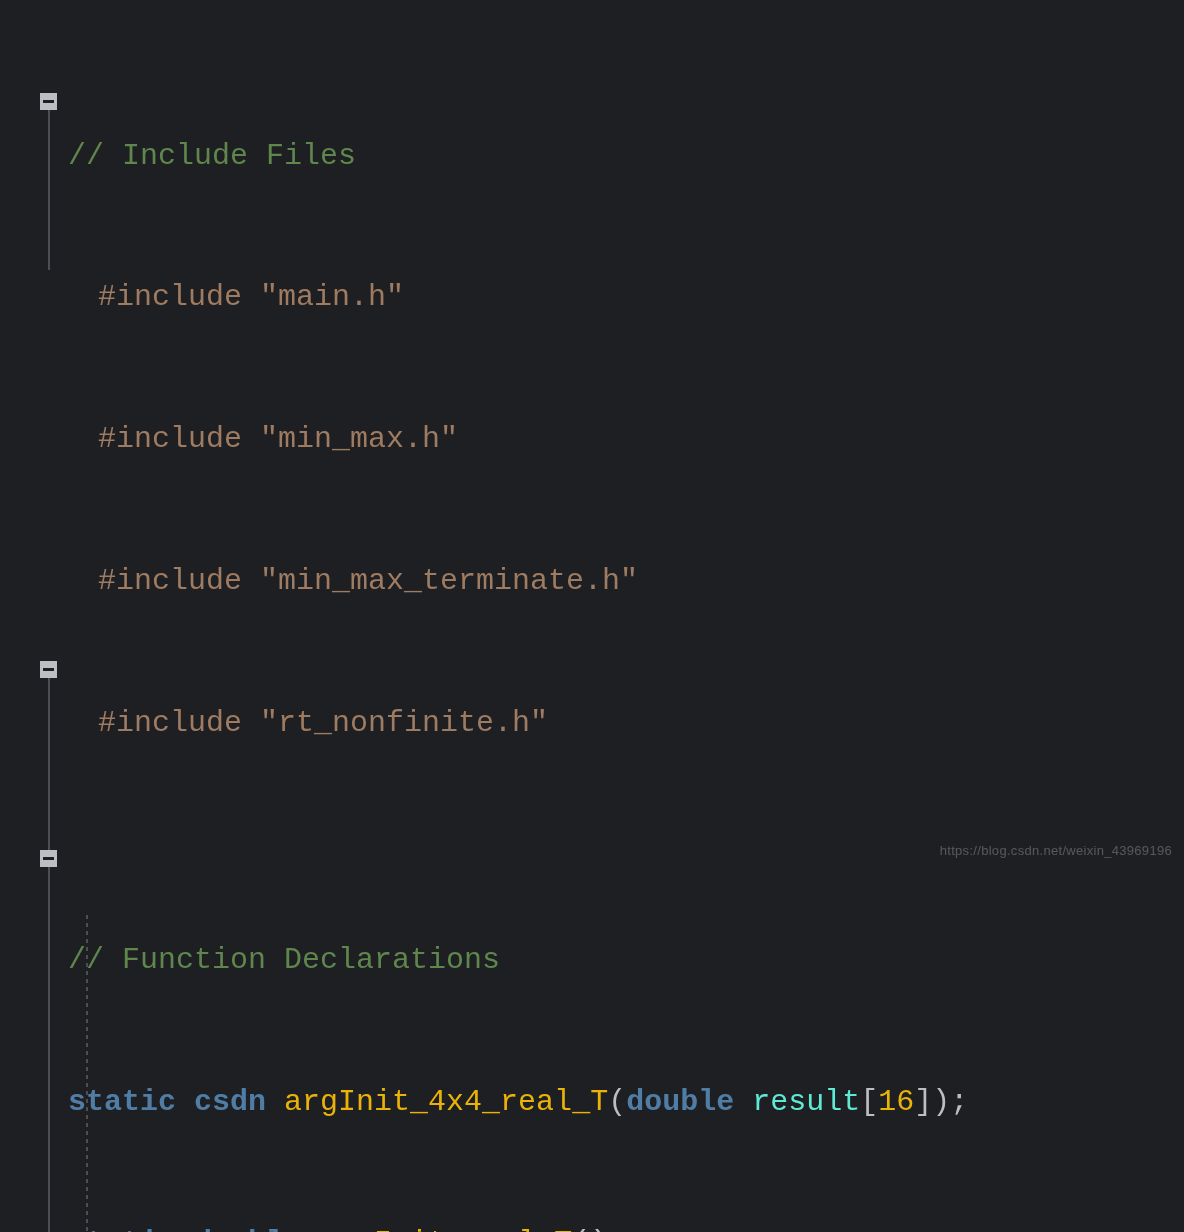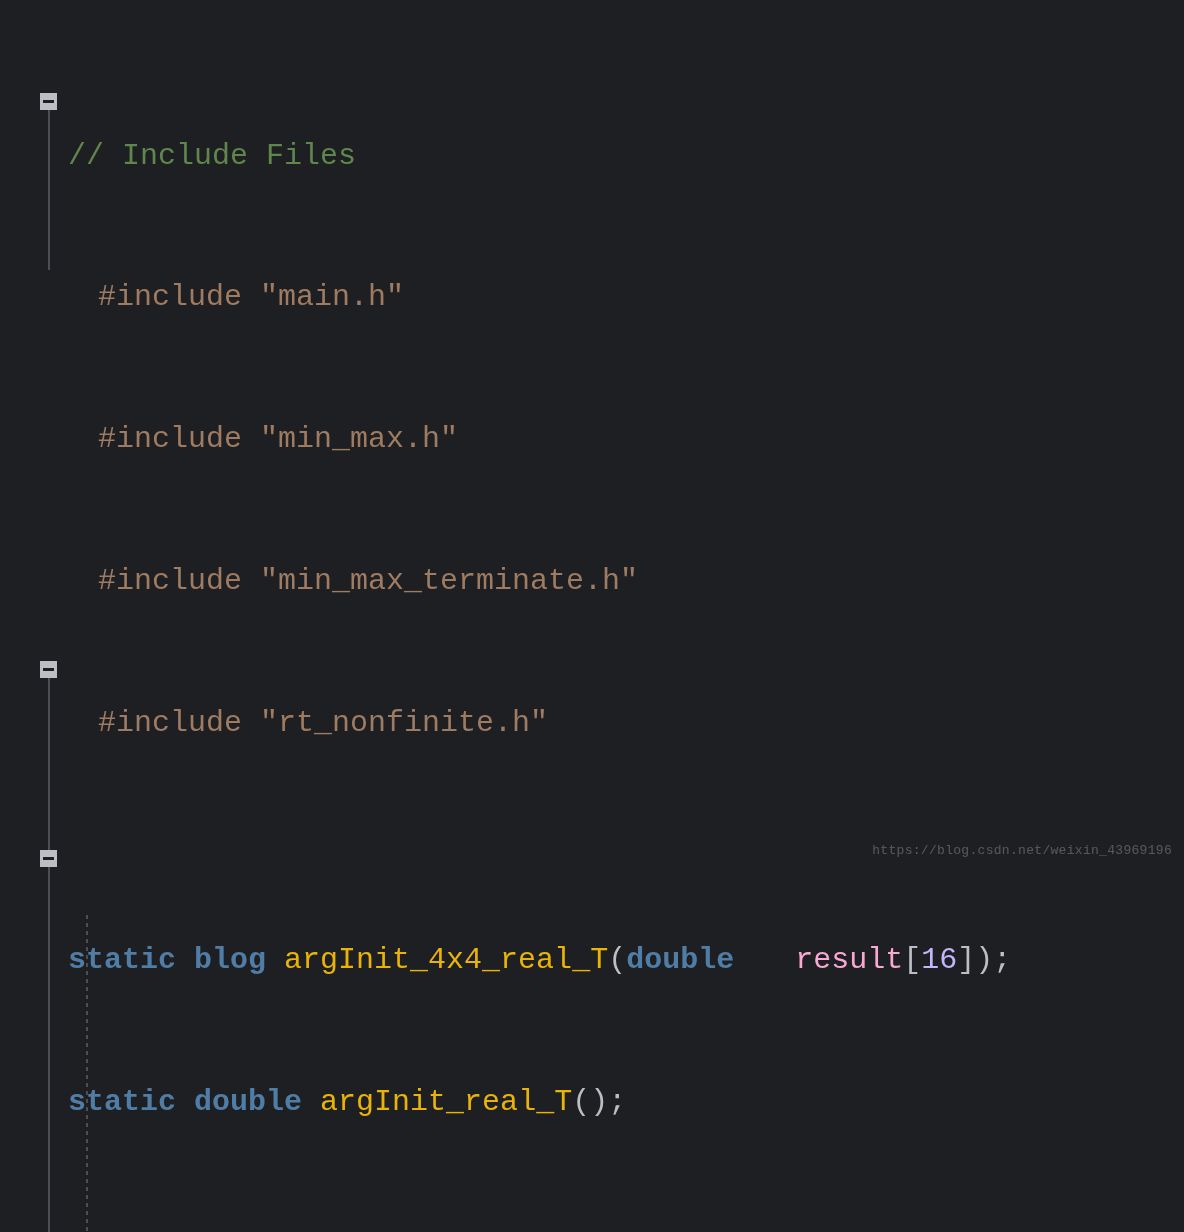--- a/index.html
+++ b/index.html
@@ -10,23 +10,23 @@
   .vline{position:absolute;background:#4b4e55;width:2px;}
   .dline{position:absolute;width:2px;background-image:linear-gradient(to bottom,#4b4e55 50%,transparent 50%);background-size:2px 8px;}
   .code{position:absolute;left:68px;top:38px;white-space:pre;}
   .ln{}
   .cm{color:#5f864d;}       
   .kw{color:#507da6;font-weight:bold;}       
   .pp{color:#9e7b61;margin-left:30px;}       
   .st{color:#9e7b61;}       
   .fn{color:#eab308;}
   .pu{color:#bcbec4;}
-  .num{color:#c4b5fd;text-align:right;}
-  .dim{color:#f9a8d4;margin-left:43px;}
-  .wm{position:absolute;right:12px;bottom:10px;font-family:Liberation Mono, monospace;font-size:13px;color:rgba(255,255,255,0.25);letter-spacing:0.3px;}
+  .num{color:#eab308;text-align:right;}
+  .dim{color:#5eead4;}
+  .wm{position:absolute;right:12px;bottom:10px;font-family:Liberation Sans, sans-serif;font-size:13px;color:rgba(255,255,255,0.25);letter-spacing:0.3px;}
 </style>
 </head>
 <body>
 
 <div class="editor">
 
   <div class="gutter">
     <div class="fold" style="top:93px;"></div>
     <div class="vline" style="left:48px;top:110px;height:160px;"></div>
 
@@ -39,21 +39,22 @@
     <div class="dline" style="left:86px;top:915px;height:317px;"></div>
   </div>
 
   <div class="code">
     <div class="ln"><span class="cm">// Include Files</span></div>
     <div class="ln"><span class="pp">#include </span><span class="st">"main.h"</span></div>
     <div class="ln"><span class="pp">#include </span><span class="st">"min_max.h"</span></div>
     <div class="ln"><span class="pp">#include </span><span class="st">"min_max_terminate.h"</span></div>
     <div class="ln"><span class="pp">#include </span><span class="st">"rt_nonfinite.h"</span></div>
     <div class="ln"></div>
-    <div class="ln"><span class="kw">static</span><span> </span><span class="kw">blog</span><span> </span><span class="fn">argInit_4x4_real_T</span><span class="pu">(</span><span class="kw">double</span><span> </span><span class="dim">result</span><span class="pu">[</span><span class="num">16</span><span class="pu">]);</span></div>
+    <div class="ln"><span class="cm">// Function Declarations</span></div>
+    <div class="ln"><span class="kw">static</span><span> </span><span class="kw">csdn</span><span> </span><span class="fn">argInit_4x4_real_T</span><span class="pu">(</span><span class="kw">double</span><span> </span><span class="dim">result</span><span class="pu">[</span><span class="num">16</span><span class="pu">]);</span></div>
     <div class="ln"><span class="kw">static</span><span> </span><span class="kw">double</span><span> </span><span class="fn">argInit_real_T</span><span class="pu">();</span></div>
     
     <div class="ln"></div>
     
     <div class="ln"></div>
     
     
     
     
     

